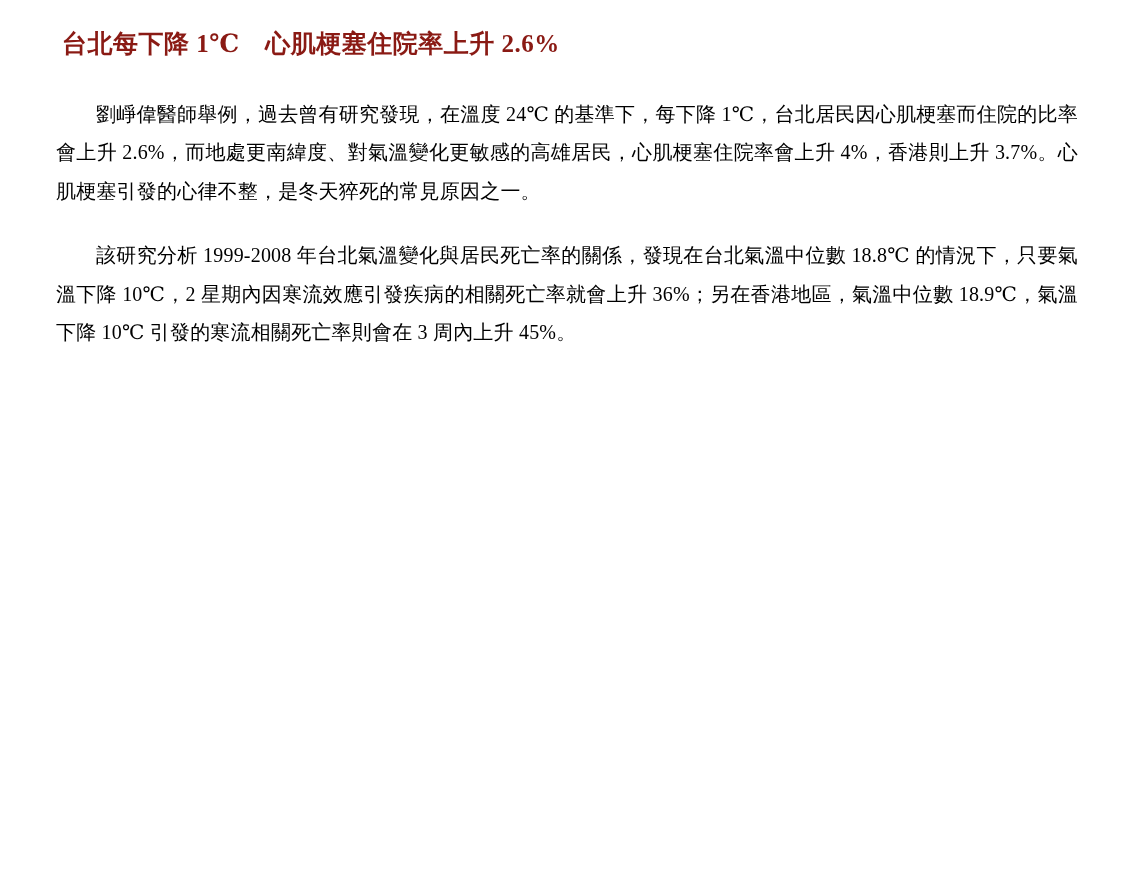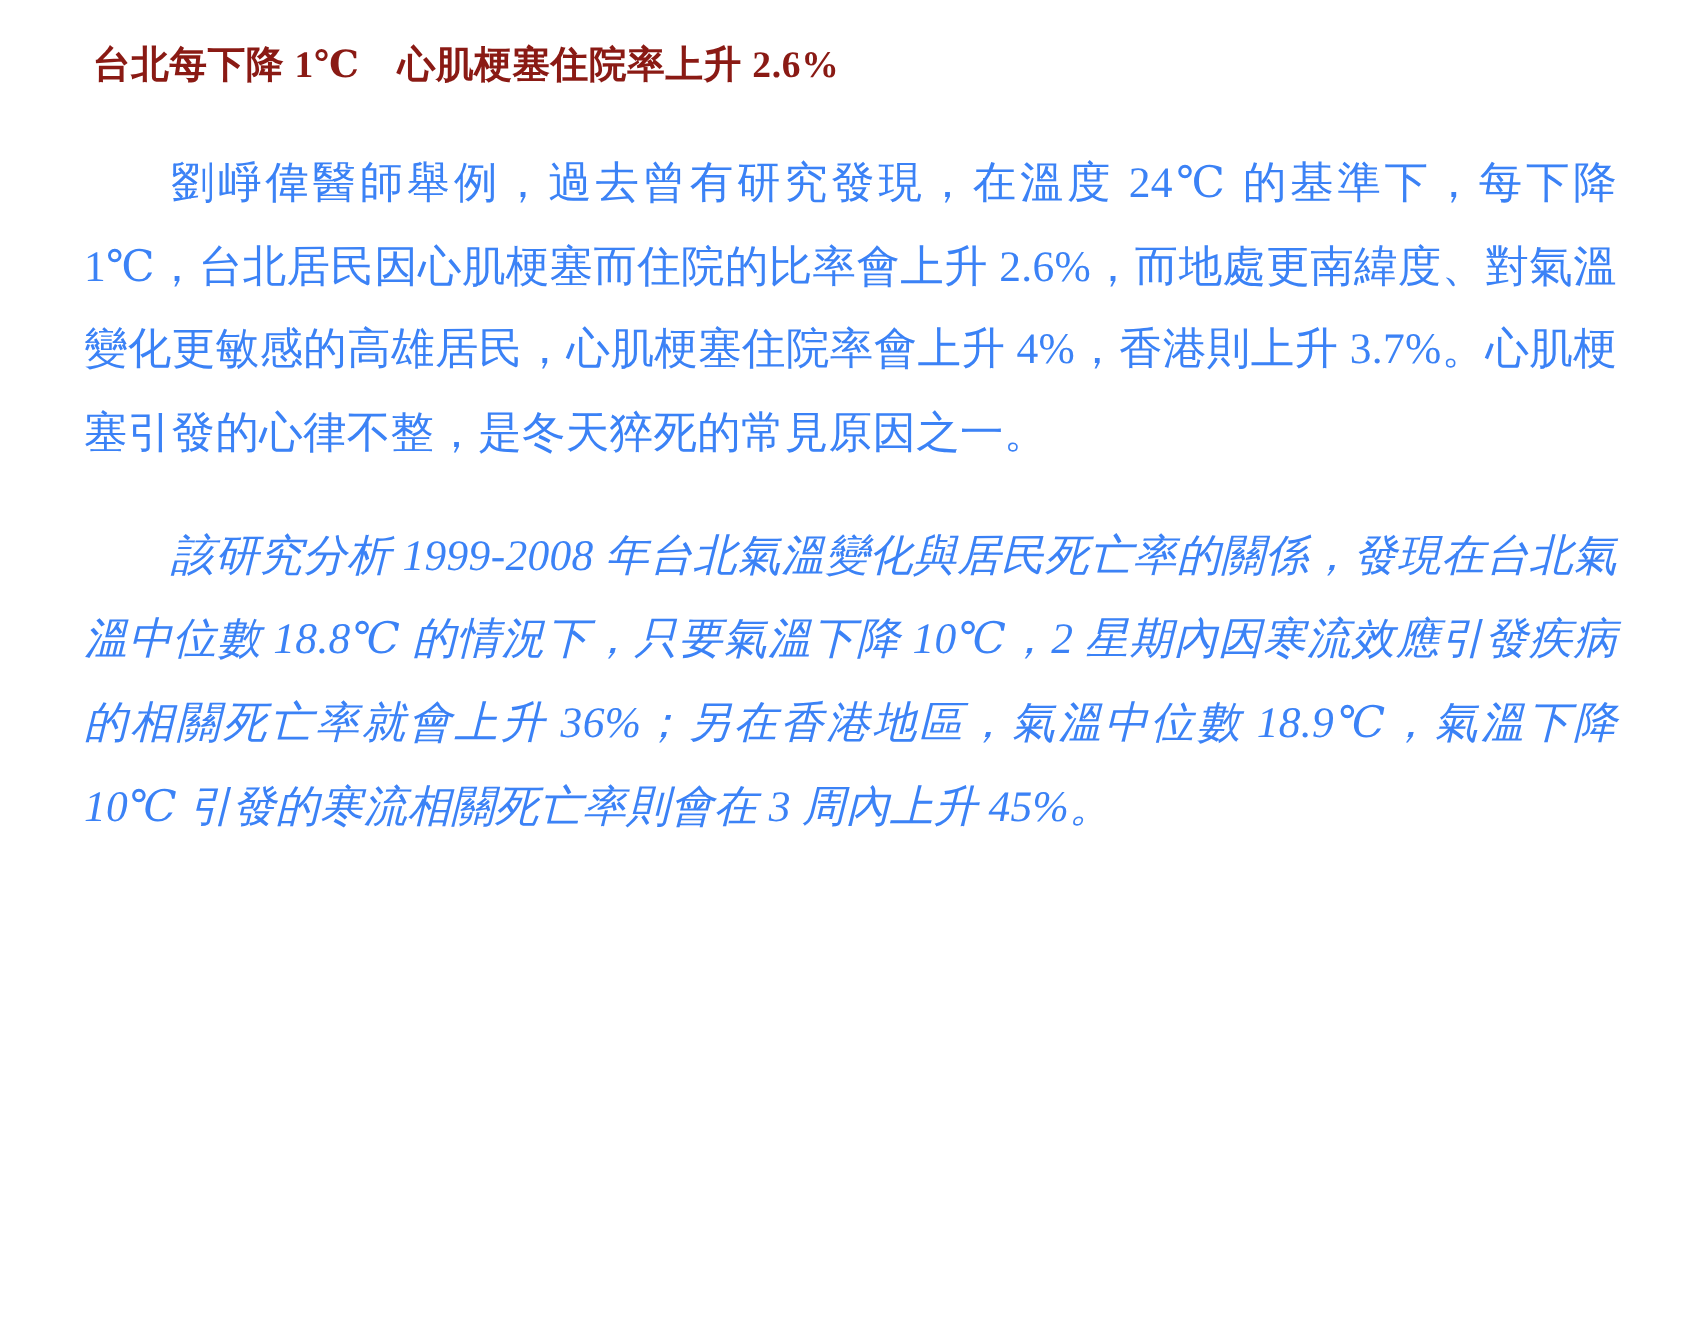--- a/index.html
+++ b/index.html
@@ -24,32 +24,31 @@
   .article-title {
     font-size: 25px;
     font-weight: bold;
     color: #8a1a14;
     letter-spacing: 0.5px;
     line-height: 1.4;
     margin: 0 0 34px 6px;
     white-space: pre;
   }
   .para {
-    font-size: 29px;
+    font-size: 20px;
     line-height: 1.92;
     text-align: justify;
     text-justify: inter-ideograph;
     text-indent: 2em;
     margin: 0 16px 26px 0;
-    color: #3b82f6;
+    color: #000000;
     letter-spacing: 0.2px;
   }
   .para:last-child {
     margin-bottom: 0;
-    font-style: italic;
   }
 </style>
 </head>
 <body>
 
 <div class="page">
   <h1 class="article-title">台北每下降 1℃　心肌梗塞住院率上升 2.6%</h1>
   <p class="para">劉崢偉醫師舉例，過去曾有研究發現，在溫度 24℃ 的基準下，每下降 1℃，台北居民因心肌梗塞而住院的比率會上升 2.6%，而地處更南緯度、對氣溫變化更敏感的高雄居民，心肌梗塞住院率會上升 4%，香港則上升 3.7%。心肌梗塞引發的心律不整，是冬天猝死的常見原因之一。</p>
   <p class="para">該研究分析 1999-2008 年台北氣溫變化與居民死亡率的關係，發現在台北氣溫中位數 18.8℃ 的情況下，只要氣溫下降 10℃，2 星期內因寒流效應引發疾病的相關死亡率就會上升 36%；另在香港地區，氣溫中位數 18.9℃，氣溫下降 10℃ 引發的寒流相關死亡率則會在 3 周內上升 45%。</p>
 </div>

